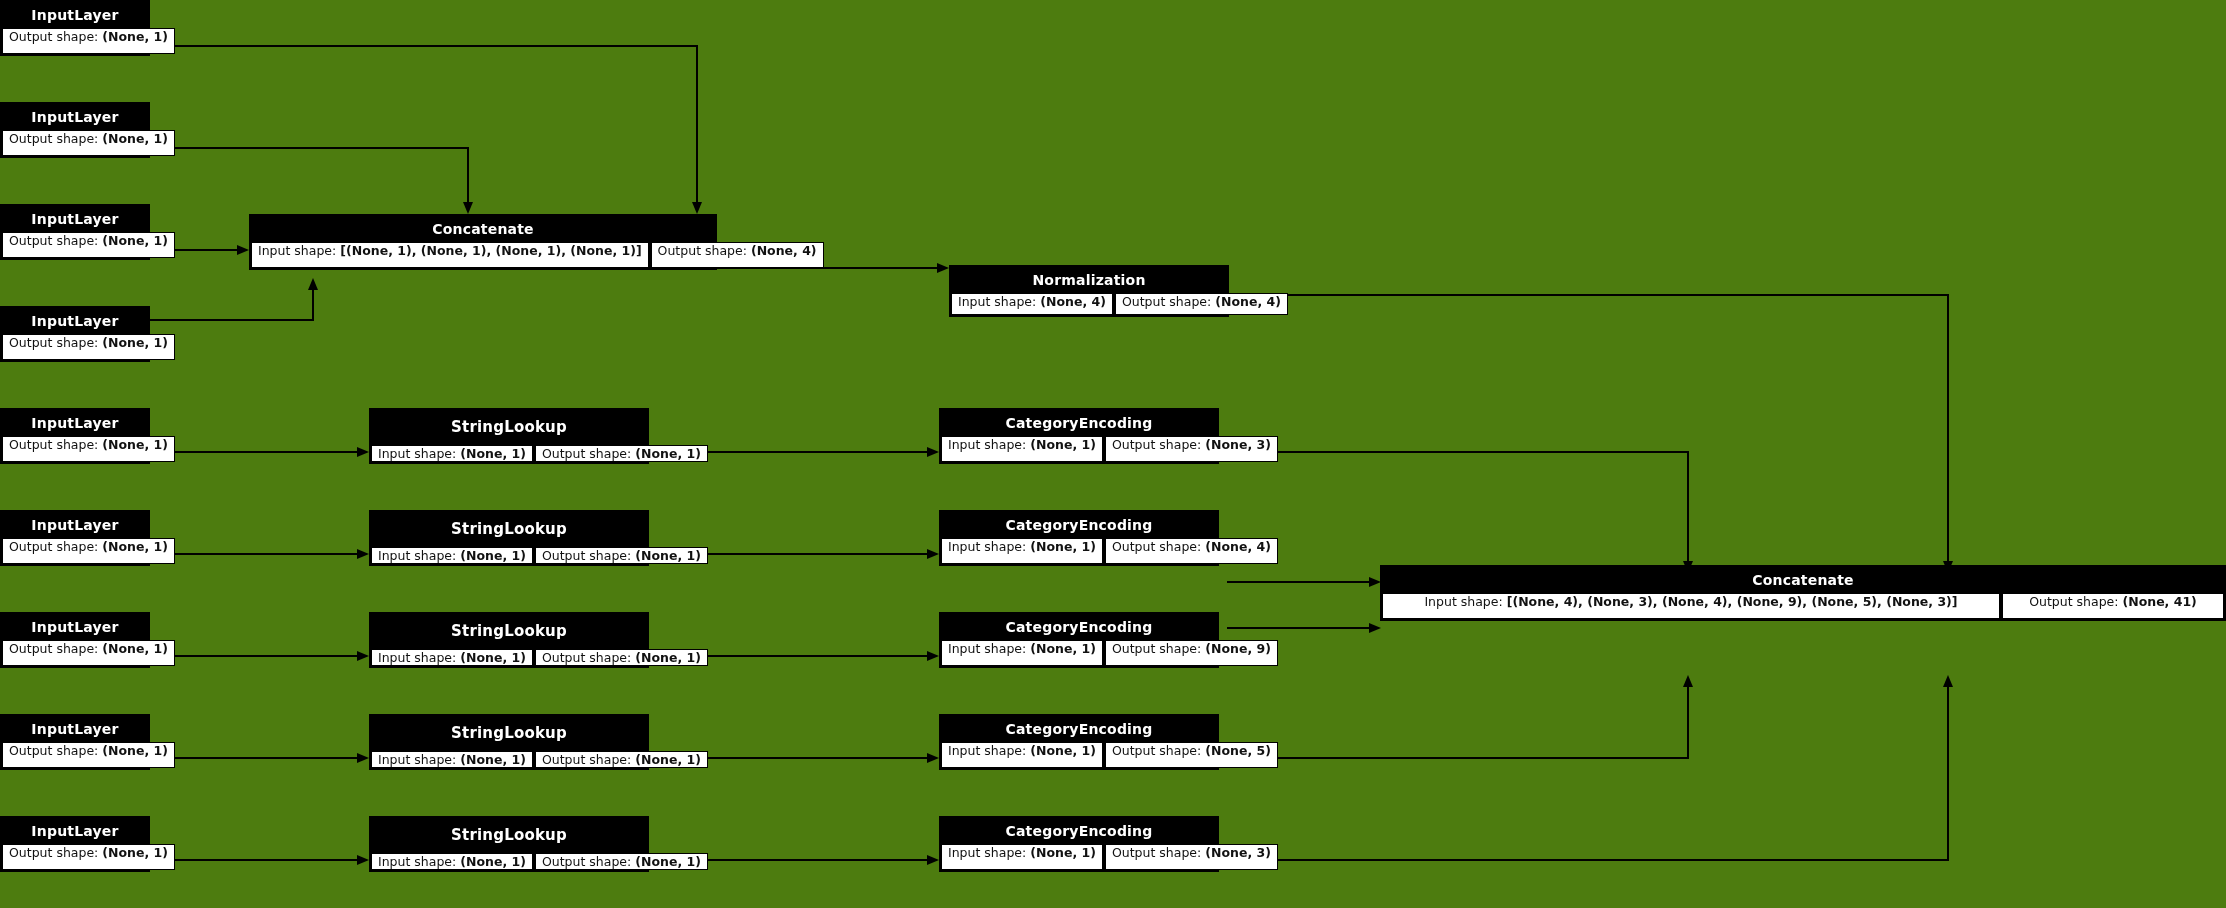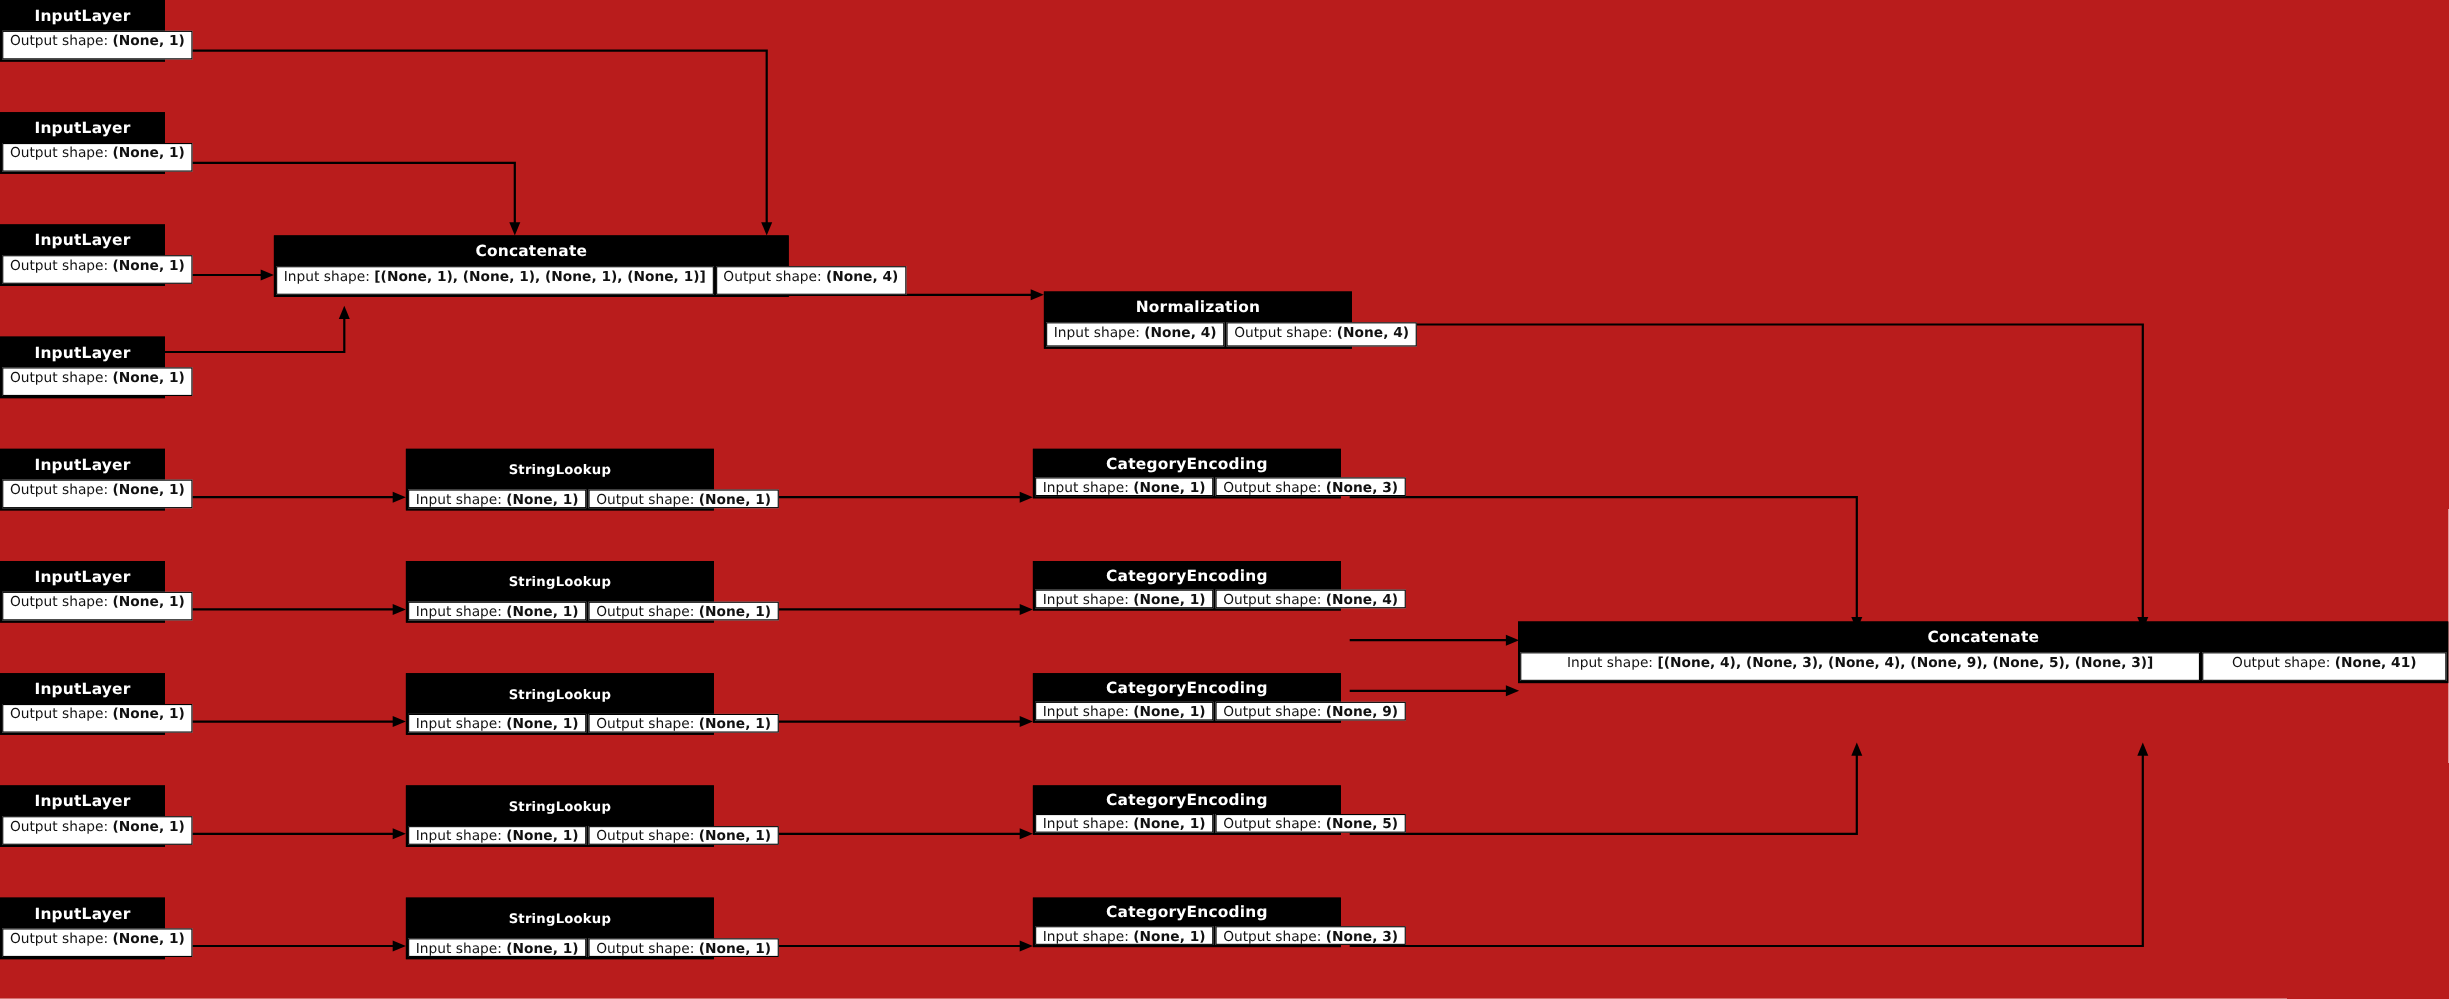--- a/index.html
+++ b/index.html
@@ -1,39 +1,39 @@
 <!DOCTYPE html>
 <html><head>
 <meta charset="utf-8">
 <style>
   html,body{margin:0;padding:0;background:#ffffff;}
   body{font-family:"DejaVu Sans","Liberation Sans",sans-serif;}
-  #canvas{position:relative;width:2226px;height:908px;background:#b91c1c;overflow:hidden;}
+  #canvas{position:relative;width:2226px;height:908px;background:#4d7c0f;overflow:hidden;}
 
   
   .node{position:absolute;box-sizing:border-box;background:#000;border:1px solid #000;display:flex;flex-direction:column;}
   .node .hdr{color:#fff;font-weight:bold;text-align:center;display:flex;align-items:center;justify-content:center;letter-spacing:.2px;}
   .node .shaperow{display:flex;flex:1;padding:0 1px 1px 1px;gap:2px;box-sizing:border-box;}
   .node .cell{background:#fff;border:1px solid #000;color:#111;display:flex;justify-content:center;
               white-space:nowrap;box-sizing:border-box;flex:1;padding:0 6px;}
   .node .cell .k{font-weight:normal;}
   .node .cell .v{font-weight:bold;margin-left:4px;}
 
   
   .n-input{width:150px;height:56px;}
   .n-input .hdr{height:27px;font-size:14px;}
   .n-input .shaperow{height:29px;}
   .n-input .cell{font-size:12.5px;}
 
   .n-mid{width:280px;height:56px;}
-  .n-mid .hdr{height:43px;font-size:12px;}
+  .n-mid .hdr{height:43px;font-size:15px;}
   .n-mid .shaperow{height:29px;}
   .n-mid .cell{font-size:12.5px;}
 
-  .n-cat{width:280px;height:45px;}
+  .n-cat{width:280px;height:56px;}
   .n-cat .hdr{height:27px;font-size:14px;}
   .n-cat .shaperow{height:29px;}
   .n-cat .cell{font-size:12.5px;}
 
   .n-concat1{width:468px;height:56px;}
   .n-concat1 .hdr{height:27px;font-size:14px;}
   .n-concat1 .shaperow{height:29px;}
   .n-concat1 .cell{font-size:12.5px;}
   .n-concat1 .cell.c-in{flex:0 0 322px;}
   .n-concat1 .cell.c-out{flex:1;}

